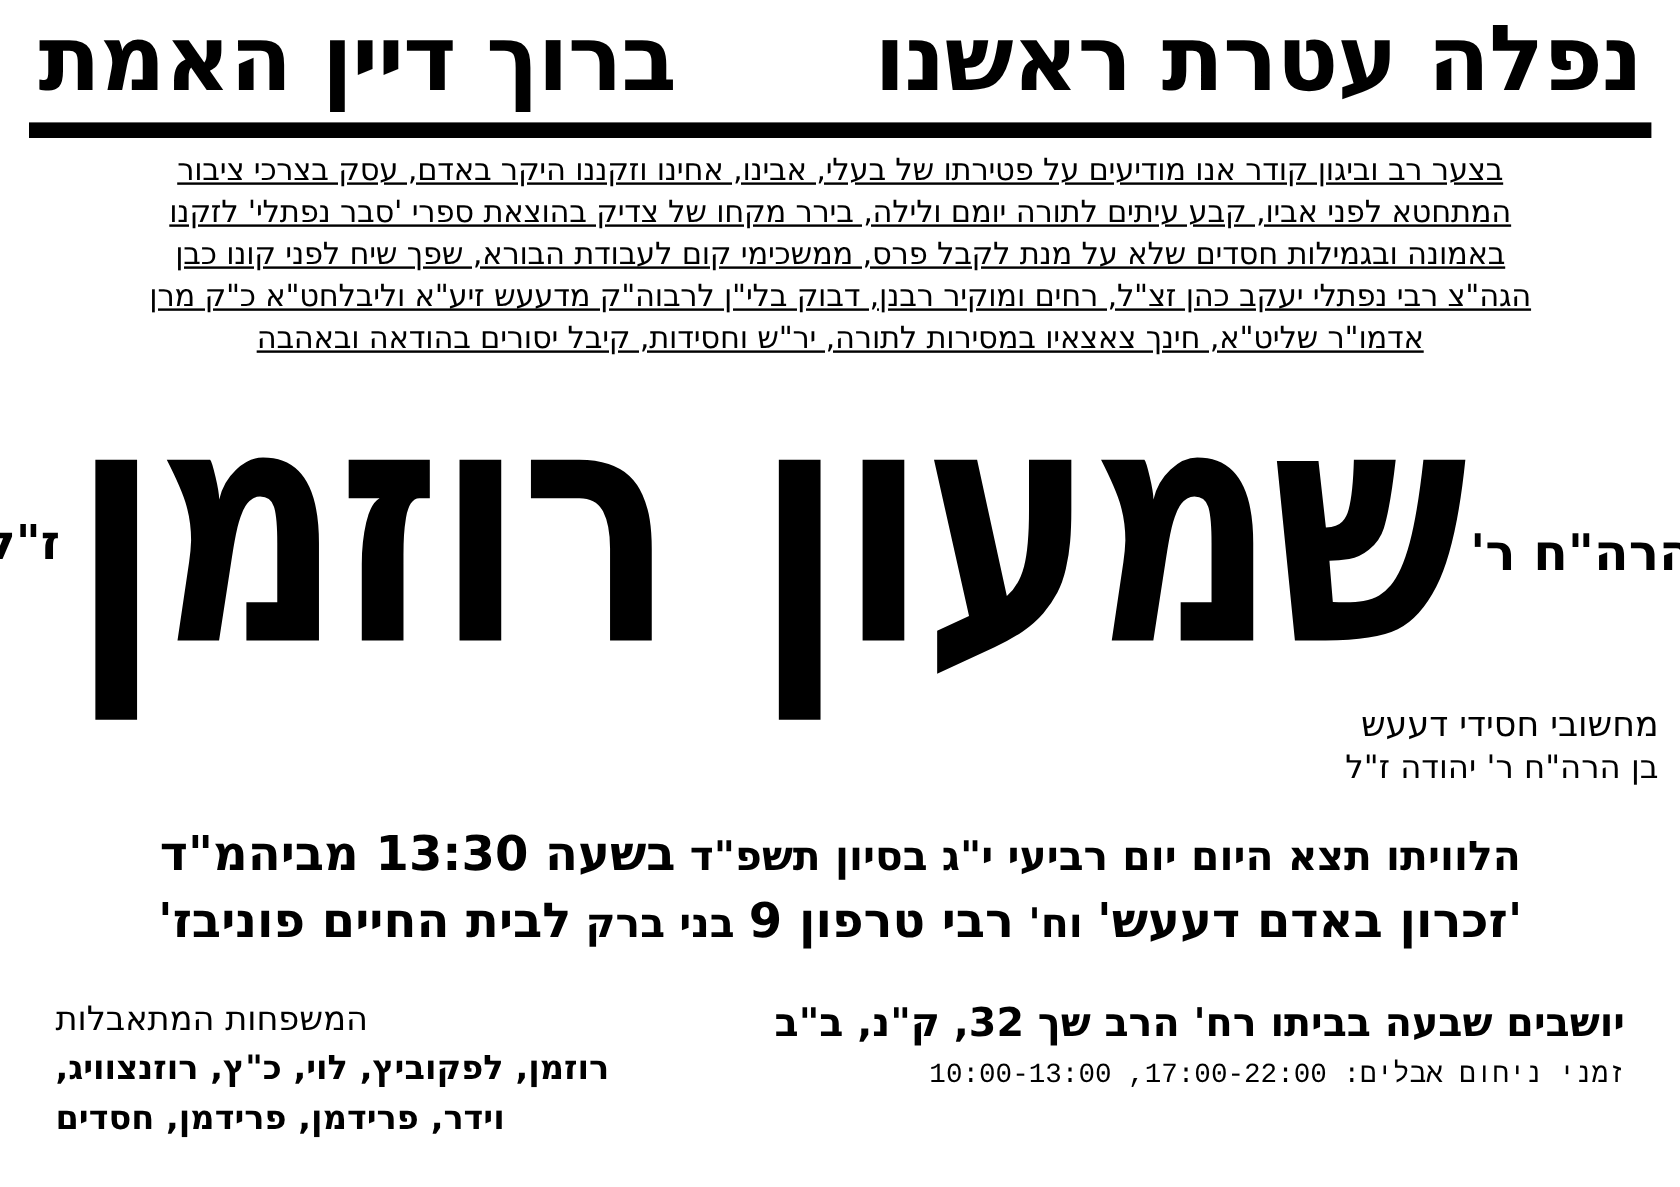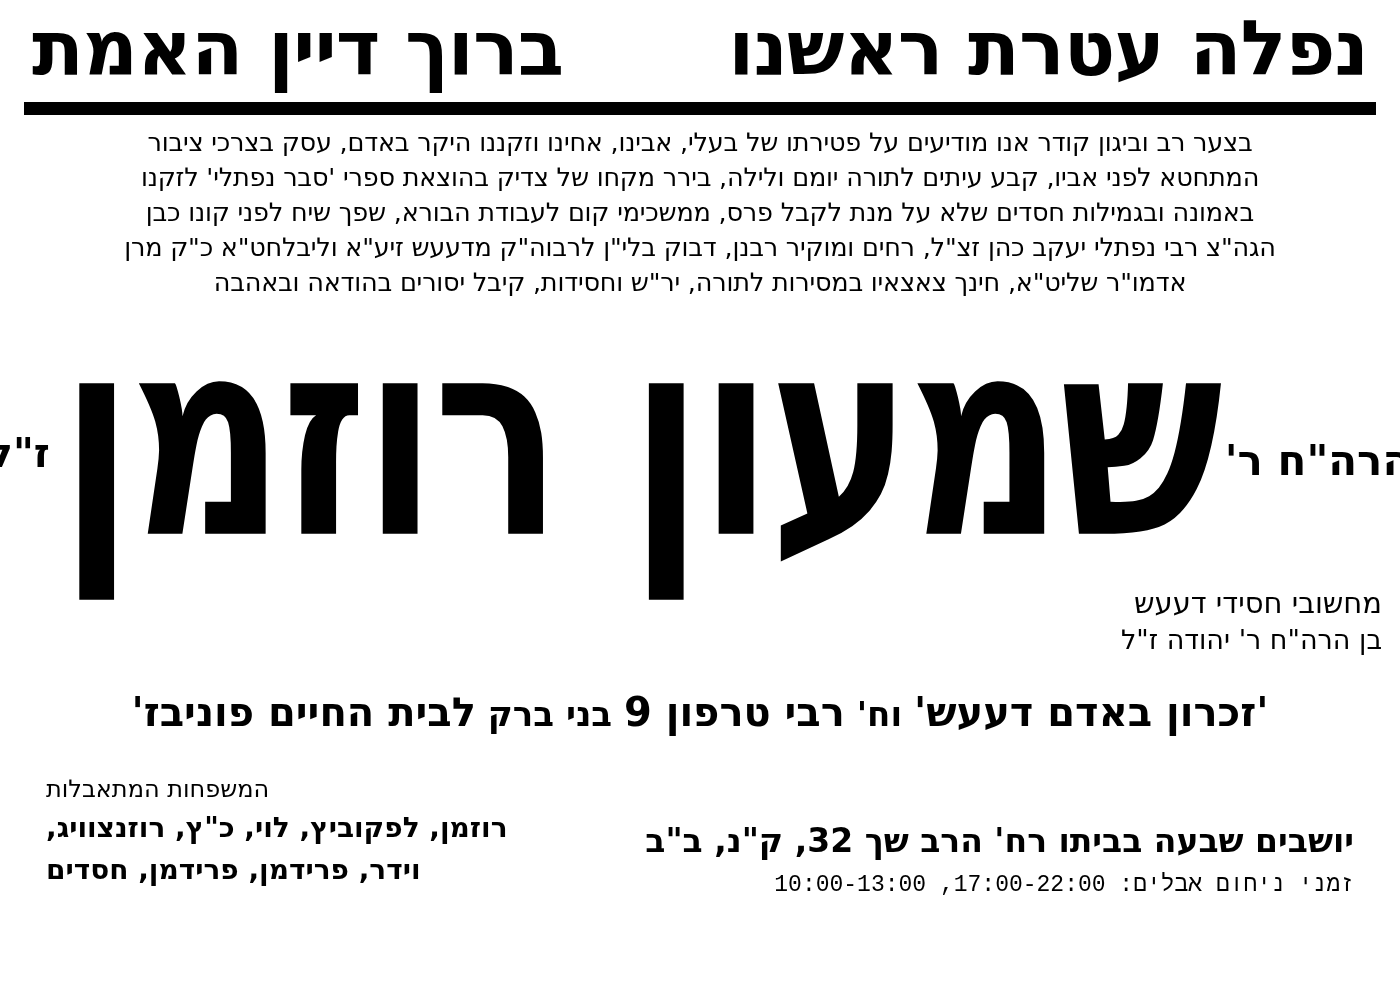--- a/index.html
+++ b/index.html
@@ -48,20 +48,21 @@
 
   
   .body-text {
     direction: rtl;
     text-align: center;
     font-family: "DejaVu Sans", sans-serif;
     font-size: 25.5px;
     line-height: 1.38;
     letter-spacing: -0.2px;
     padding: 0 12px;
+    text-decoration: underline;
   }
   .body-text p { margin: 0; }
 
   
   .name-block {
     display: flex;
     flex-direction: row;
     align-items: center;
     justify-content: center;
     direction: rtl;
@@ -143,31 +144,30 @@
   .col-left {
     text-align: left;
     flex: 0 0 40%;
   }
   .shiva-line {
     font-family: "DejaVu Sans", sans-serif;
     font-weight: bold;
     font-size: 33px;
     line-height: 1.3;
     white-space: nowrap;
-    margin-top: 46px;
   }
   .shiva-times {
     font-family: Liberation Mono, monospace;
     font-size: 23px;
     line-height: 1.4;
     margin-top: 6px;
   }
   .fam-title {
     font-family: "DejaVu Sans", sans-serif;
-    font-size: 24px;
+    font-size: 28px;
     line-height: 1.3;
     text-align: left;
   }
   .fam-names {
     font-family: "DejaVu Sans", sans-serif;
     font-weight: bold;
     font-size: 28px;
     line-height: 1.34;
     text-align: left;
     margin-top: 4px;
@@ -199,20 +199,23 @@
     <div class="name-suffix">ז"ל</div>
   </div>
 
   <div class="subtitle">
     <div>מחשובי חסידי דעעש</div>
     <div class="line2">בן הרה"ח ר' יהודה ז"ל</div>
   </div>
 
   <div class="funeral">
     <div>
+      <span>הלוויתו תצא היום יום רביעי י"ג בסיון תשפ"ד </span><span class="big">בשעה 13:30 מביהמ"ד</span>
+    </div>
+    <div>
       <span class="big">'זכרון באדם דעעש'</span><span> וח' </span><span class="big">רבי טרפון 9</span><span> בני ברק </span><span class="big">לבית החיים פוניבז'</span>
     </div>
   </div>
 
   <div class="bottom">
     <div class="bottom-col col-right">
       <div class="shiva-line">יושבים שבעה בביתו רח' הרב שך 32, ק"נ, ב"ב</div>
       <div class="shiva-times">זמני ניחום אבלים: 17:00-22:00, 10:00-13:00</div>
     </div>
     <div class="bottom-col col-left">

